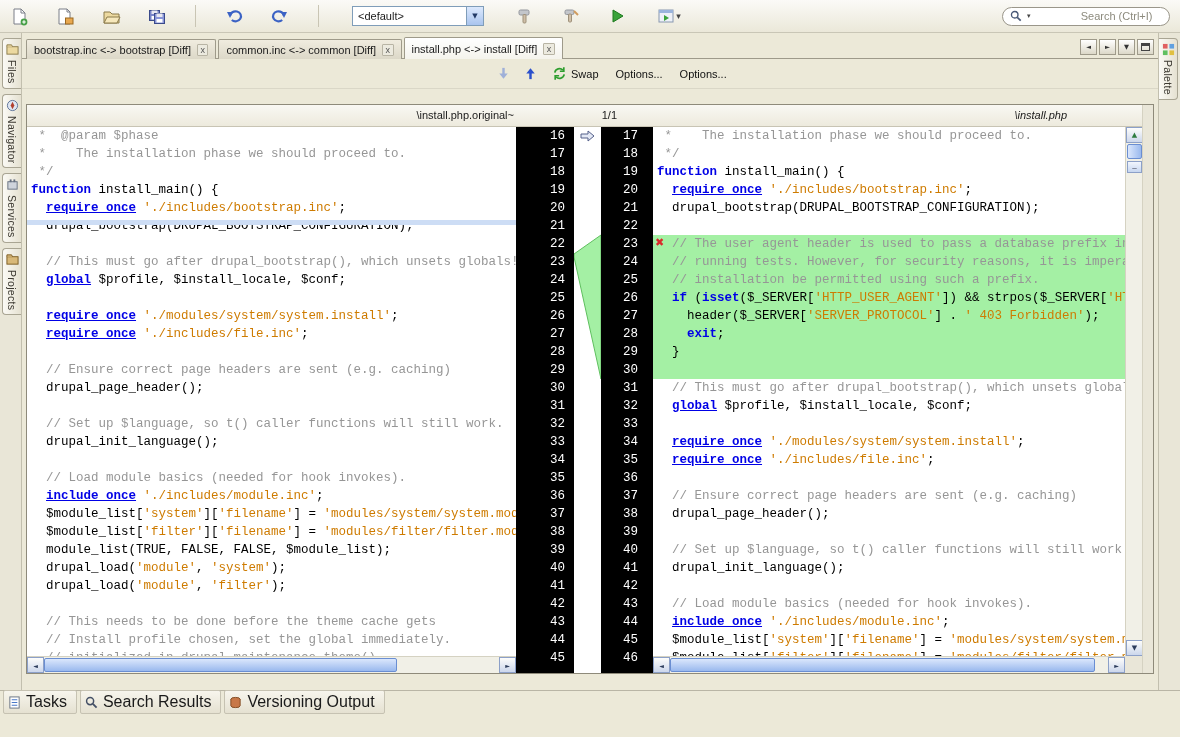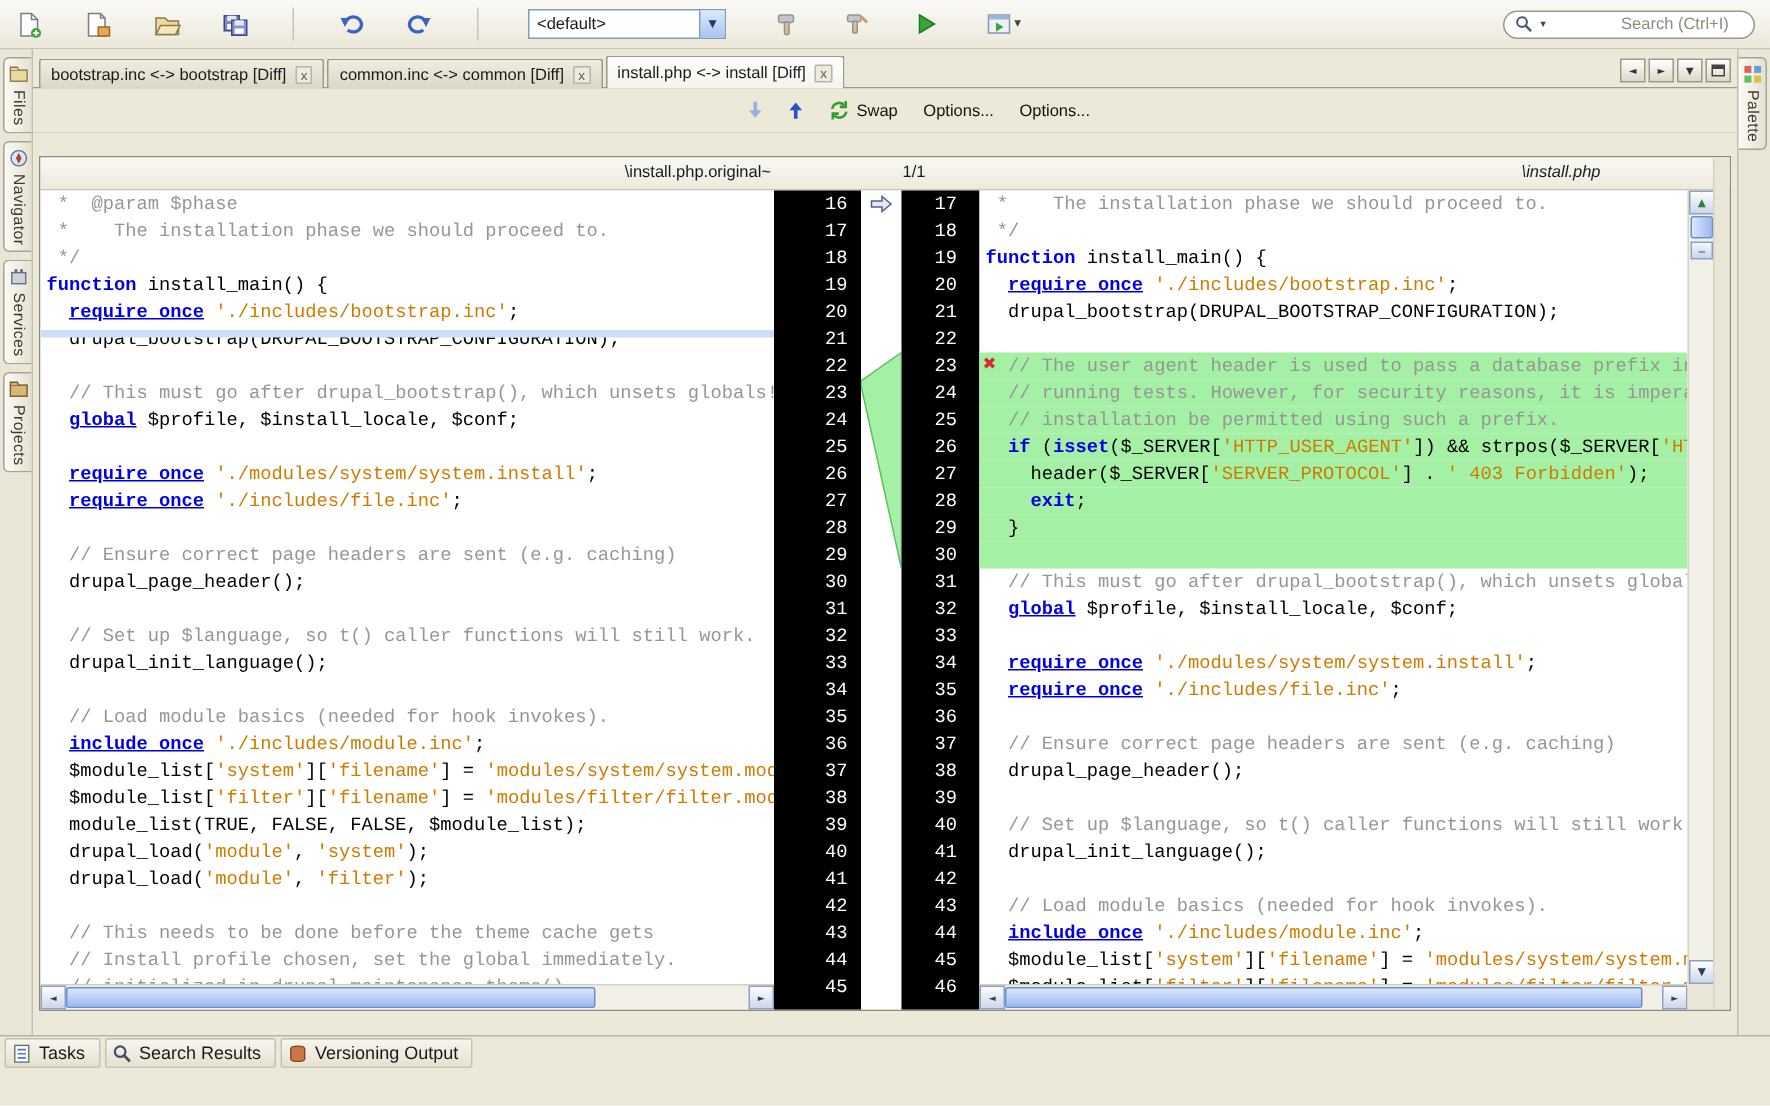--- a/index.html
+++ b/index.html
@@ -105,21 +105,21 @@
   .h-btn { position:absolute; top:0; width:17px; height:16px; background:linear-gradient(#fdfdfb,#ccd7ec);
     border:1px solid #8ca0c8; display:flex; align-items:center; justify-content:center;
     font-size:6px; color:#2d3d5c; font-family:"DejaVu Sans",sans-serif; }
   .hthumb { position:absolute; top:1px; height:14px; background:linear-gradient(#dbe7fc,#9ab9ee);
     border:1px solid #6a8ed2; border-radius:2px; }
   .sb-corner { position:absolute; left:1098px; top:551px; width:17px; height:17px; background:#e9e6d8; }
 
   
   .bottom-strip { position:absolute; left:0; top:690px; width:1180px; height:23px; background:#ece9d8;
     border-top:1px solid #b9b5a5; display:flex; align-items:center; padding-left:3px; gap:3px; }
-  .btab { display:flex; align-items:center; gap:5px; padding:2px 9px 2px 4px; font-size:12px;
+  .btab { display:flex; align-items:center; gap:5px; padding:2px 9px 2px 4px; font-size:16px;
     border:1px solid #c6c2b2; background:linear-gradient(#f7f5ed,#e5e1d1); border-radius:2px; white-space:nowrap; }
 </style>
 </head>
 <body>
 
 <div class="toolbar">
   <span class="tbtn">
       <span class="icn">
         <svg width="19" height="19" viewBox="0 0 19 19">
           <path d="M4 2 h7 l4 4 v11 h-11 z" fill="#fff" stroke="#7a7e88"></path>

